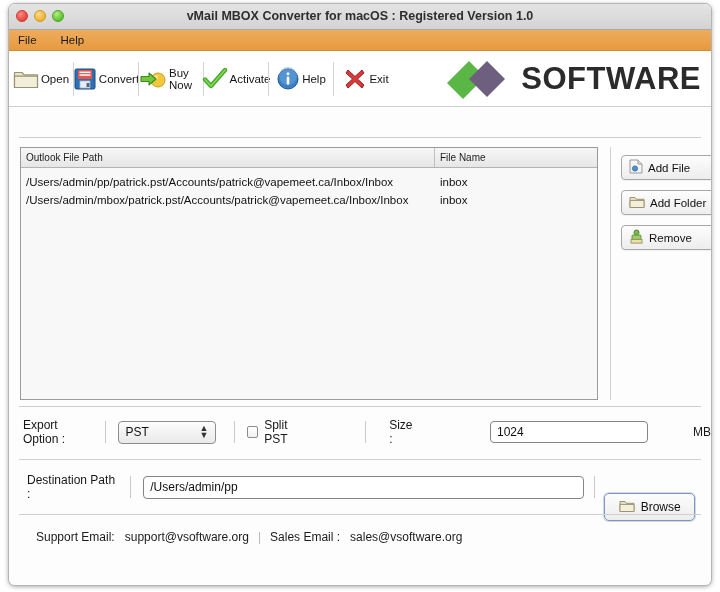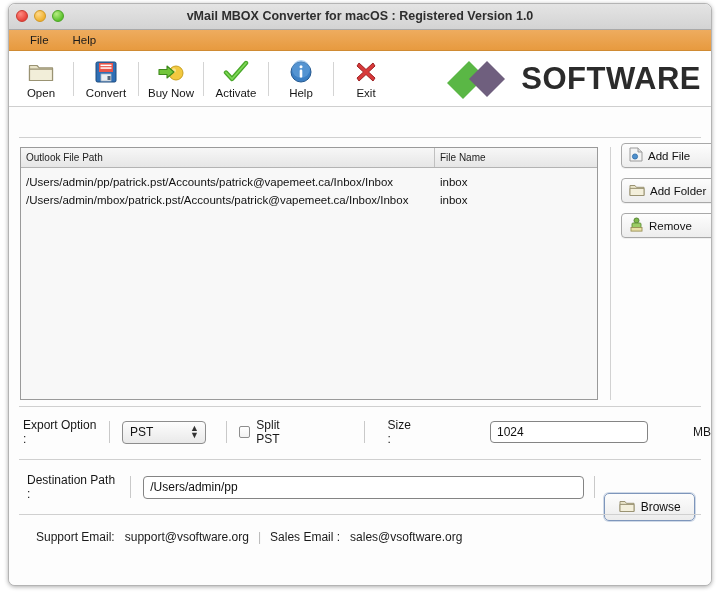--- a/index.html
+++ b/index.html
@@ -60,21 +60,21 @@
     color: #2e2e2e;
   }
 
   
   #menubar {
     height: 20px;
     background: linear-gradient(to bottom, #eeac5f 0%, #e79a3f 100%);
     border-bottom: 1px solid #d08b33;
     display: flex;
     align-items: center;
-    padding-left: 18px;
+    padding-left: 6px;
     gap: 18px;
   }
   .menu-item {
     font-size: 11.5px;
     color: #1b1b1b;
     padding: 1px 3px;
     cursor: default;
   }
 
   
@@ -83,21 +83,21 @@
     background: #ffffff;
     border-bottom: 1px solid #cfcfcf;
     display: flex;
     align-items: center;
     position: relative;
   }
   .tb-btn {
     width: 64px;
     height: 52px;
     display: flex;
-    flex-direction: column;
+    flex-direction: row;
     align-items: center;
     justify-content: center;
     gap: 2px;
     cursor: default;
   }
   .tb-btn .tb-label {
     font-size: 11.5px;
     color: #161616;
   }
   .tb-ico { height: 26px; display: flex; align-items: center; justify-content: center; }
@@ -178,21 +178,21 @@
 
   
   #vdiv {
     position: absolute;
     left: 601px; top: 40px;
     width: 1px; height: 253px;
     background: #d2d2d2;
   }
   #side-buttons {
     position: absolute;
-    left: 612px; top: 36px;
+    left: 612px; top: 48px;
     width: 94px;
     display: flex;
     flex-direction: column;
     gap: 10px;
   }
   .side-btn {
     height: 25px;
     background: linear-gradient(to bottom, #fdfdfd 0%, #ededed 100%);
     border: 1px solid #a8a8a8;
     border-radius: 4px;
@@ -214,21 +214,21 @@
     height: 34px;
     display: flex;
     align-items: center;
   }
   .lbl { font-size: 12px; color: #171717; }
   .vsep { width: 1px; height: 22px; background: #c9c9c9; }
 
   select.mac-select {
     -webkit-appearance: none;
     appearance: none;
-    width: 84px;
+    width: 98px;
     height: 23px;
     font-size: 12px;
     font-family: "Liberation Sans", sans-serif;
     color: #111;
     padding-left: 7px;
     background: linear-gradient(to bottom, #fdfdfd 0%, #e9e9e9 100%);
     border: 1px solid #8d8d8d;
     border-radius: 4px;
     box-sizing: border-box;
   }

